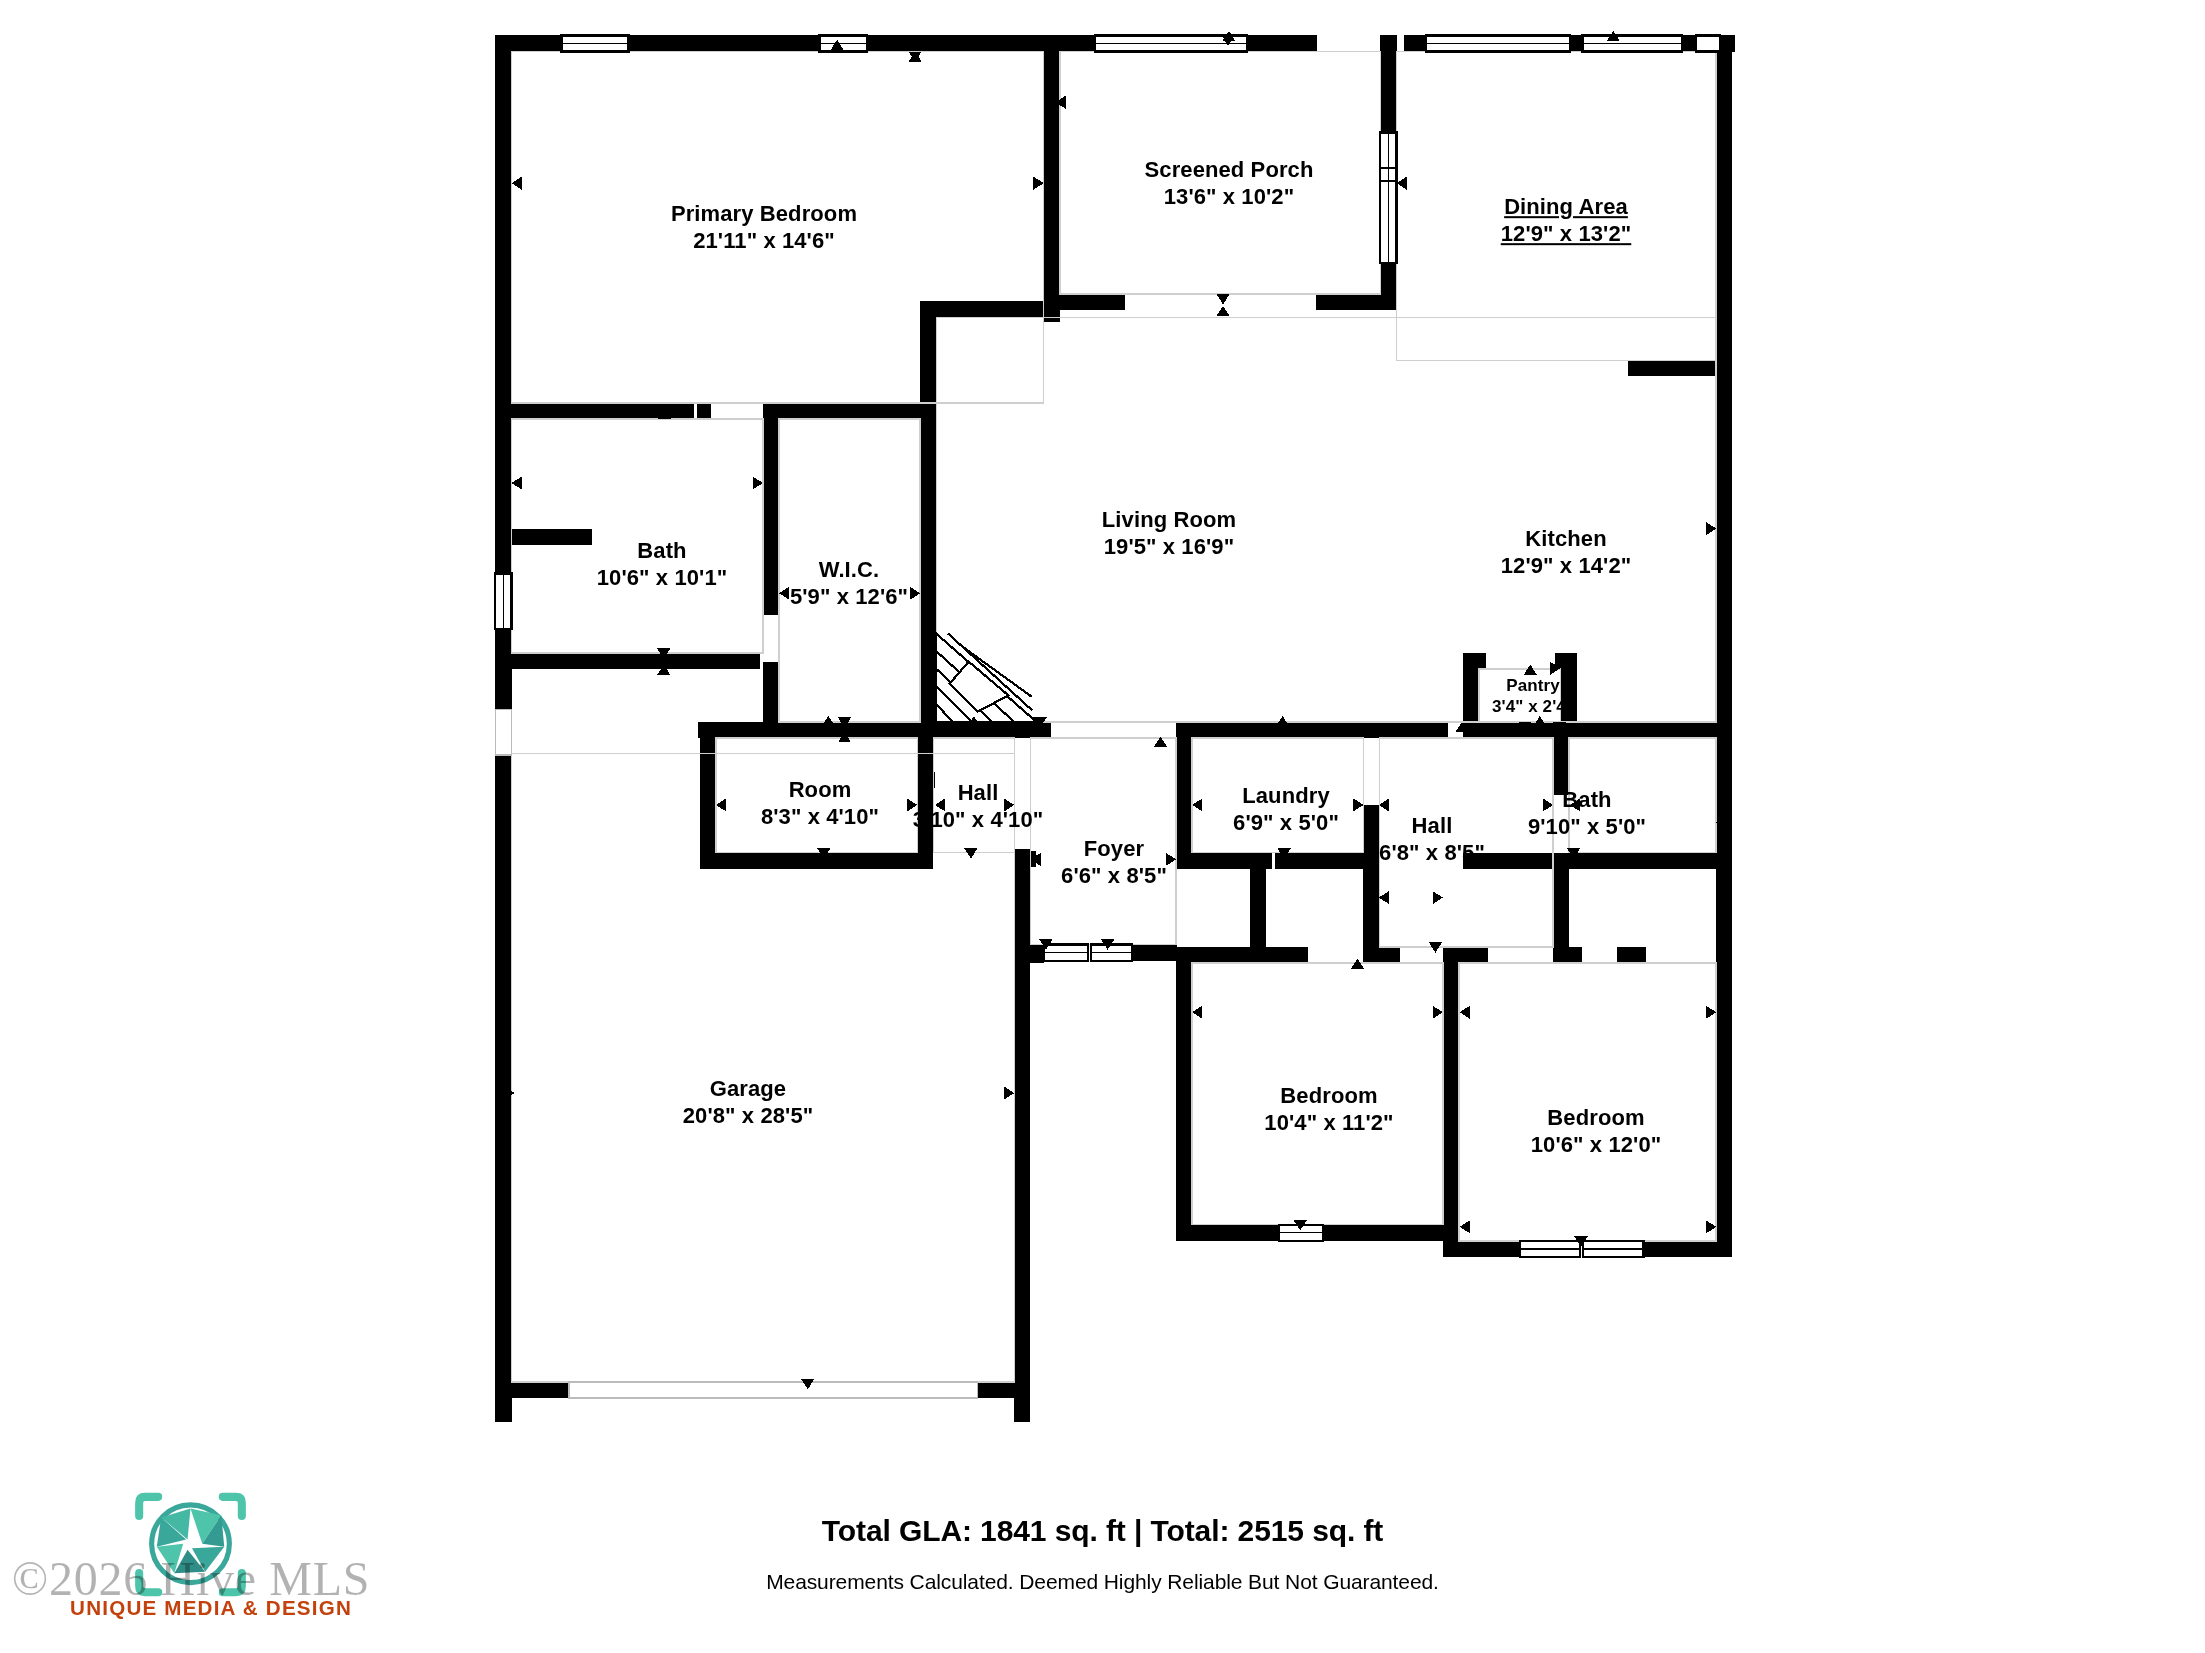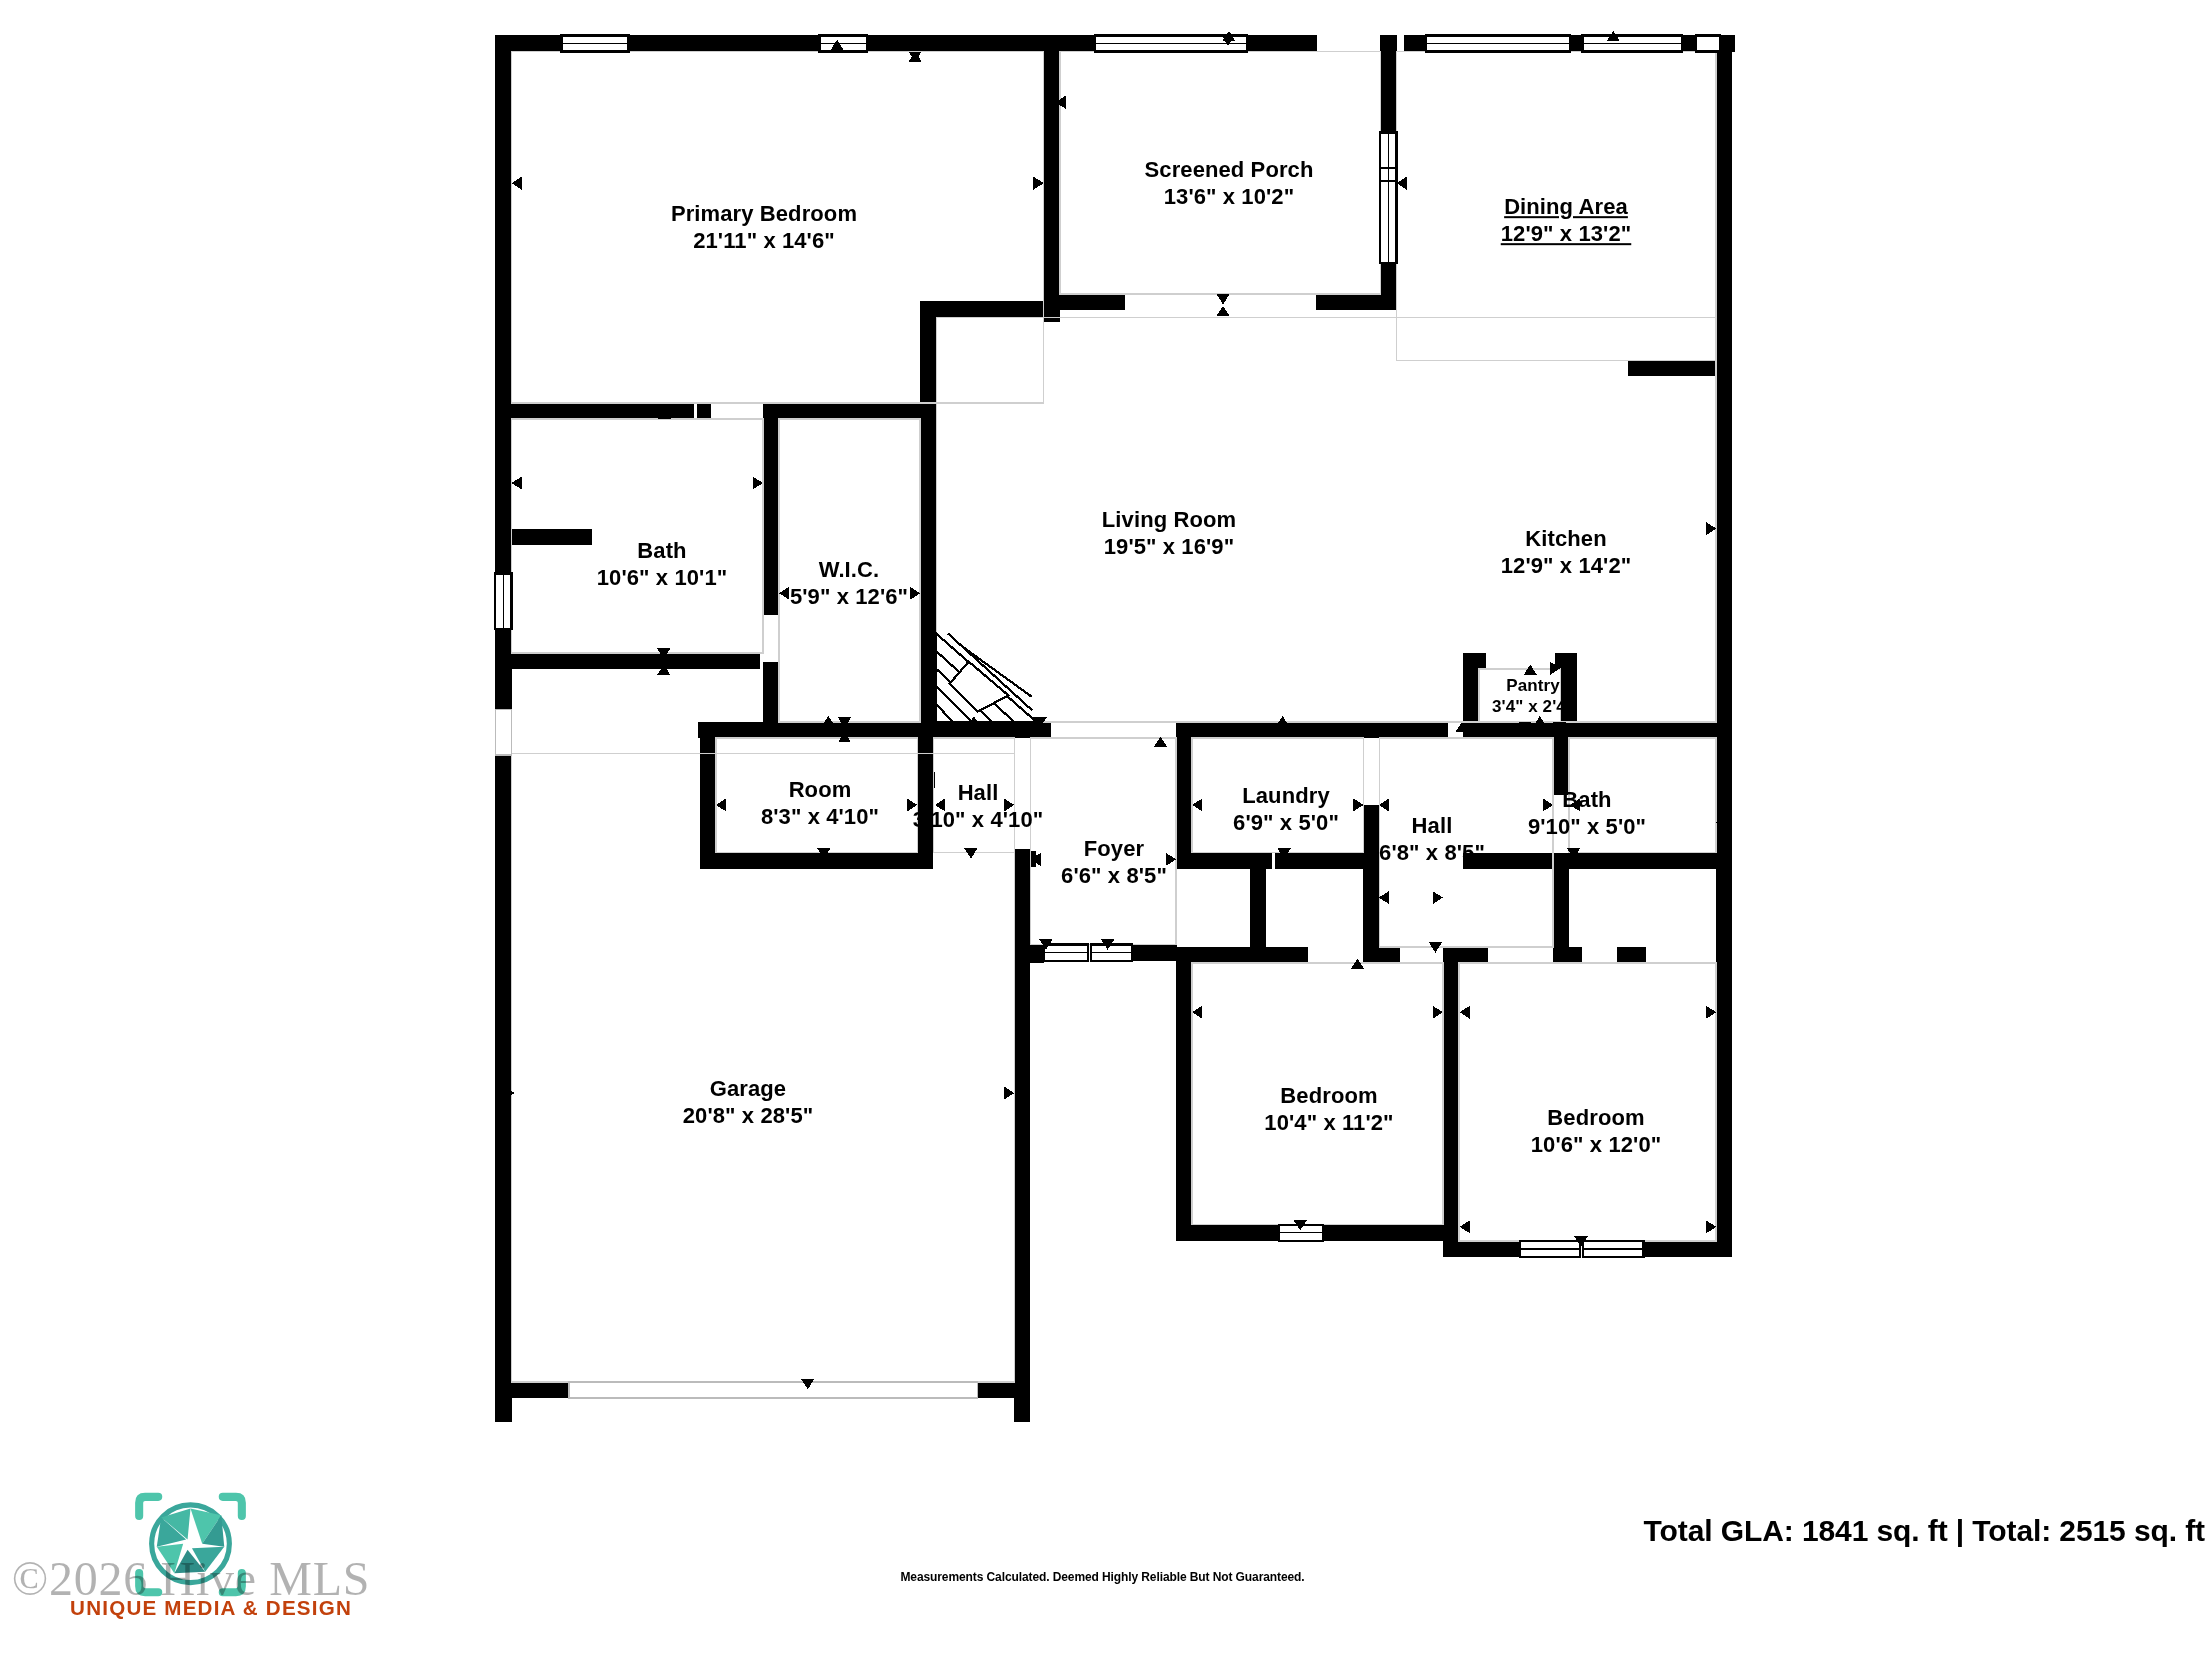--- a/index.html
+++ b/index.html
@@ -3,23 +3,23 @@
 <meta charset="utf-8">
 <style>
   html,body{margin:0;padding:0;background:#ffffff;}
   body{width:2205px;height:1654px;font-family:"Liberation Sans",sans-serif;position:relative;overflow:hidden;}
   #plan{position:absolute;left:0;top:0;width:2205px;height:1654px;}
   .lbl{position:absolute;text-align:center;color:#000;font-weight:700;line-height:1.22;white-space:nowrap;transform:translate(-50%,-50%);}
   .lbl .nm{display:block;font-size:22px;letter-spacing:0.1px;}
   .lbl .dim{display:block;font-size:22px;letter-spacing:0.1px;}
   .lbl.sm .nm,.lbl.sm .dim{font-size:17px;}
   #footer{position:absolute;left:0;top:1514px;width:2205px;text-align:center;}
-  #footer .l1{font-size:30px;font-weight:700;color:#000;letter-spacing:-0.1px;text-align:right;}
+  #footer .l1{font-size:30px;font-weight:700;color:#000;letter-spacing:-0.1px;}
   #footer .l2{font-size:27px;font-weight:400;color:#000;margin-top:6.6px;letter-spacing:-0.1px;}
-  #footer .l3{font-size:12px;font-weight:700;color:#000;margin-top:22px;letter-spacing:-0.1px;}
+  #footer .l3{font-size:21px;font-weight:400;color:#000;margin-top:22px;letter-spacing:-0.1px;}
   #logo{position:absolute;left:29px;top:1491px;width:323px;height:147px;}
   #logo .logotext{position:absolute;left:0;top:105px;width:323px;text-align:right;font-size:20.6px;font-weight:700;
      color:#c2410c;letter-spacing:1.2px;}
   #wm{position:absolute;left:0;top:1551px;width:382px;text-align:center;font-size:48px;color:rgba(0,0,0,.30);
      font-family:"Liberation Serif",serif;letter-spacing:0.7px;white-space:nowrap;}
 </style>
 </head>
 <body>
 
 <svg id="plan" viewBox="0 0 3000 2250" xmlns="http://www.w3.org/2000/svg" shape-rendering="crispEdges">

